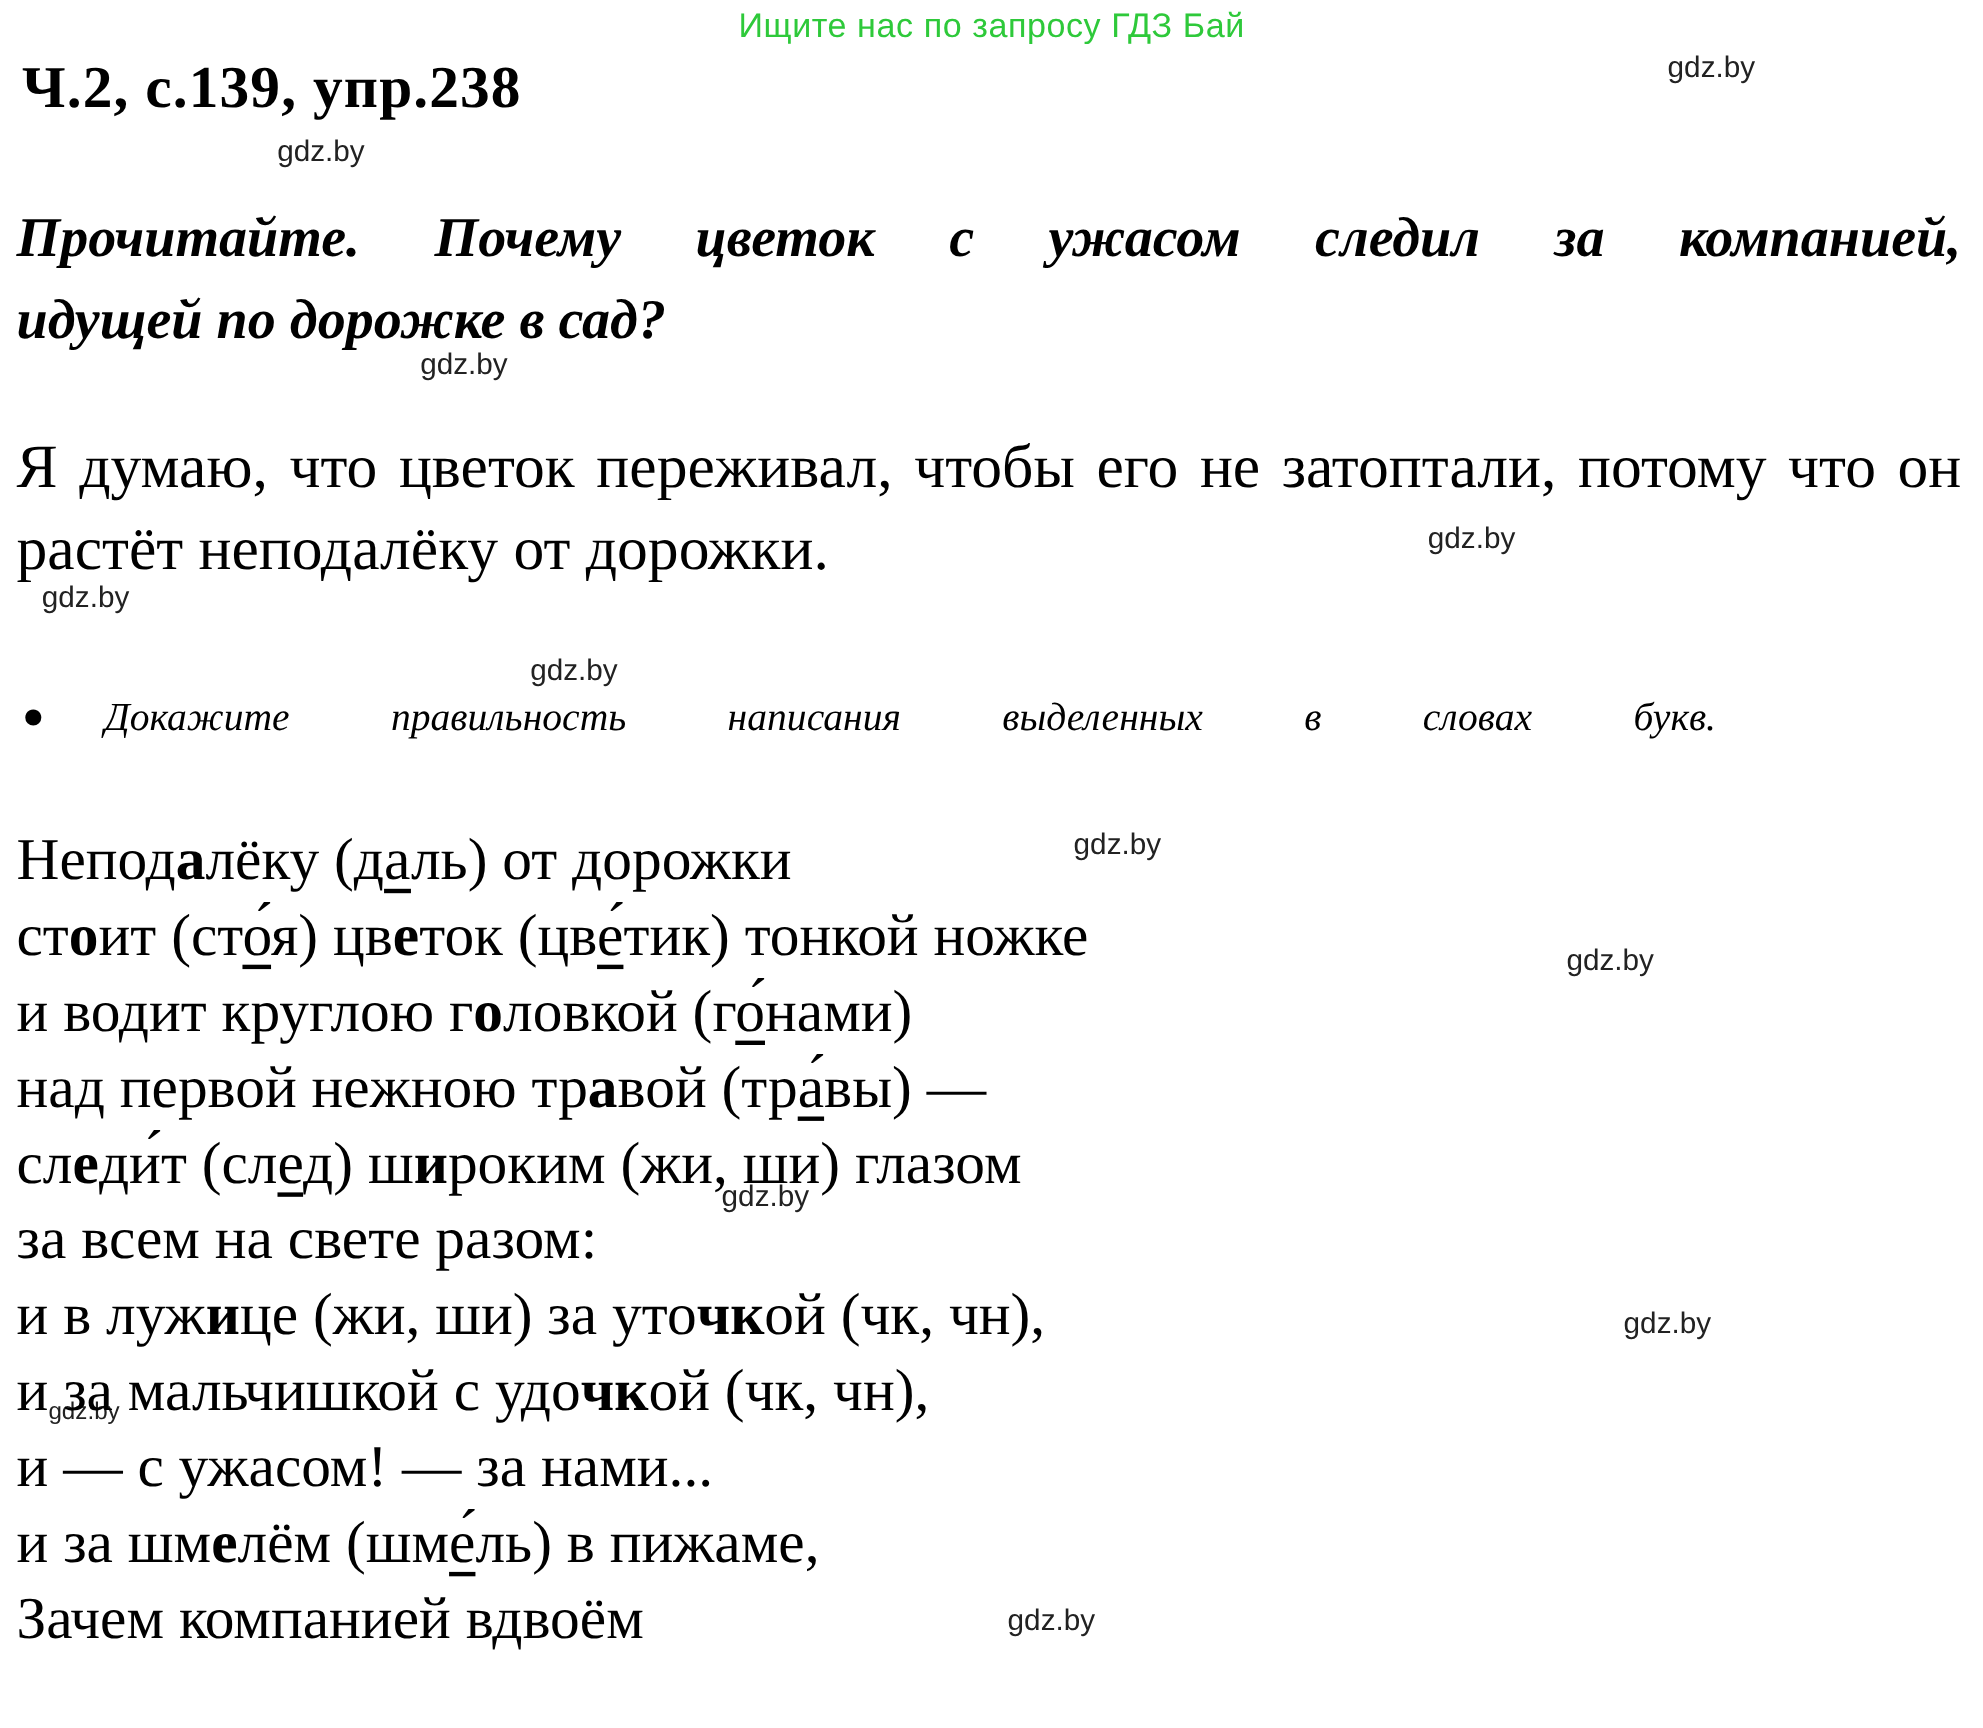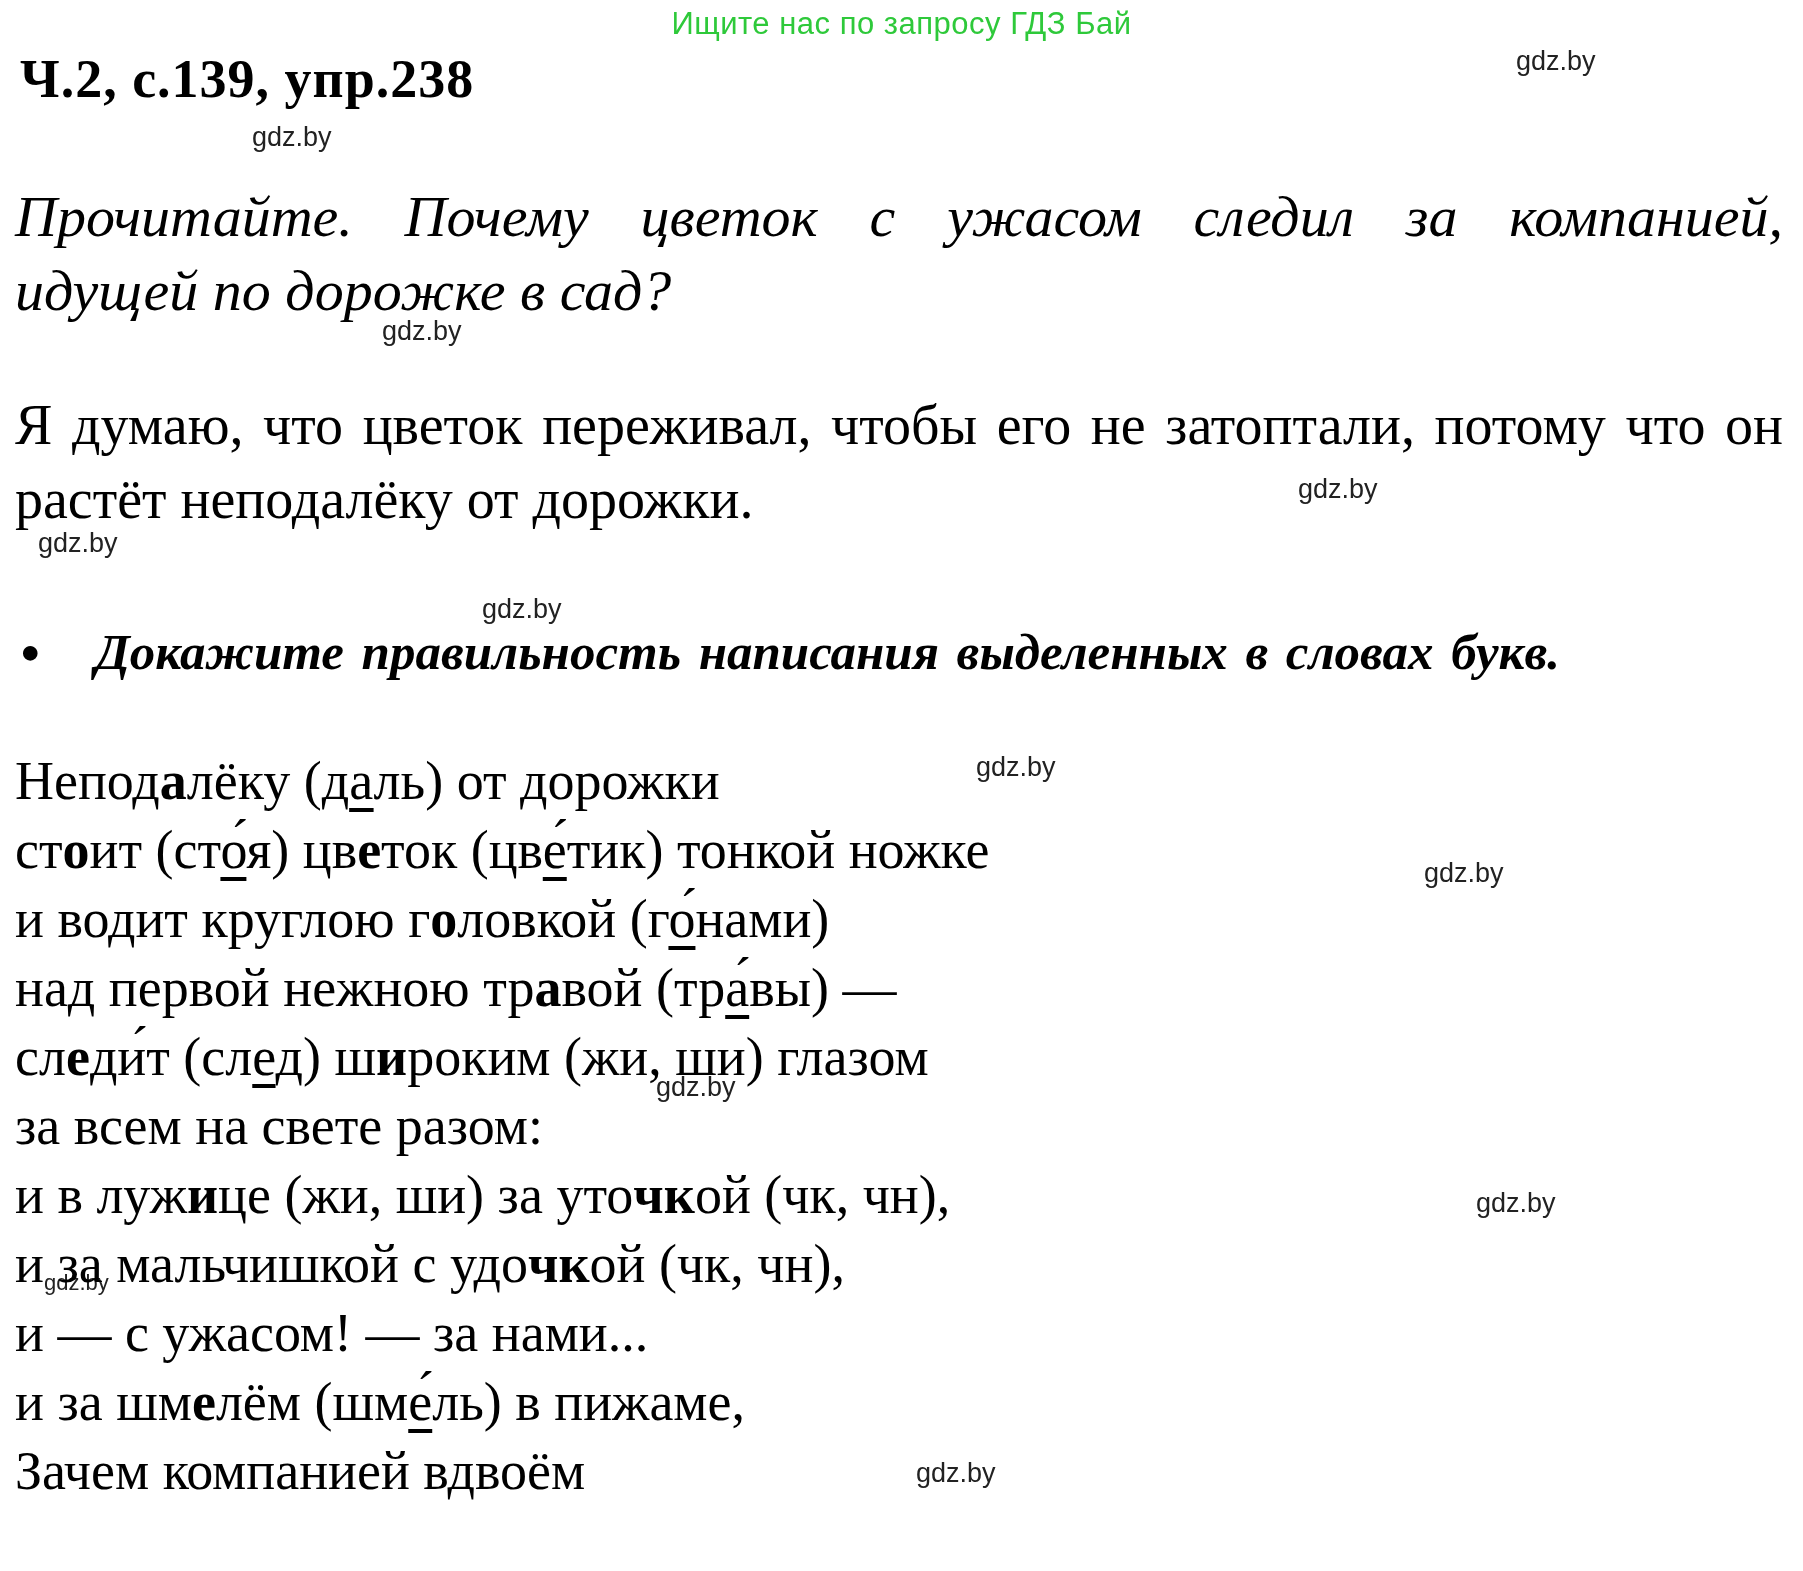--- a/index.html
+++ b/index.html
@@ -29,40 +29,40 @@
   .wm-small{font-size:22px;}
   
   .header{
     position:absolute;left:20px;top:48px;
     font-size:54px;font-weight:bold;
     letter-spacing:1px;
   }
   
   .task{
     position:absolute;left:15px;top:180px;width:1768px;
-    font-size:58px;font-weight:normal;font-style:italic;
+    font-size:51px;font-weight:bold;font-style:italic;
     line-height:74px;
   }
   .just{text-align:justify;text-align-last:justify;}
   
   .answer{
     position:absolute;left:15px;top:388px;width:1768px;
     font-size:56px;line-height:74px;
   }
   
   .bullet-row{
     position:absolute;left:20px;top:620px;width:1540px;
     display:flex;align-items:flex-start;
   }
   .bullet-marker{
     font-size:34px;line-height:64px;flex:0 0 75px;
   }
   .bullet-text{
     flex:1 1 auto;
-    font-size:51px;font-weight:bold;font-style:italic;
+    font-size:36px;font-weight:normal;font-style:italic;
     line-height:64px;
     text-align:justify;text-align-last:justify;
   }
   
   .poem{
     position:absolute;left:15px;top:736px;
     font-size:54px;line-height:69px;
     white-space:nowrap;
     margin-top:11px;
   }

